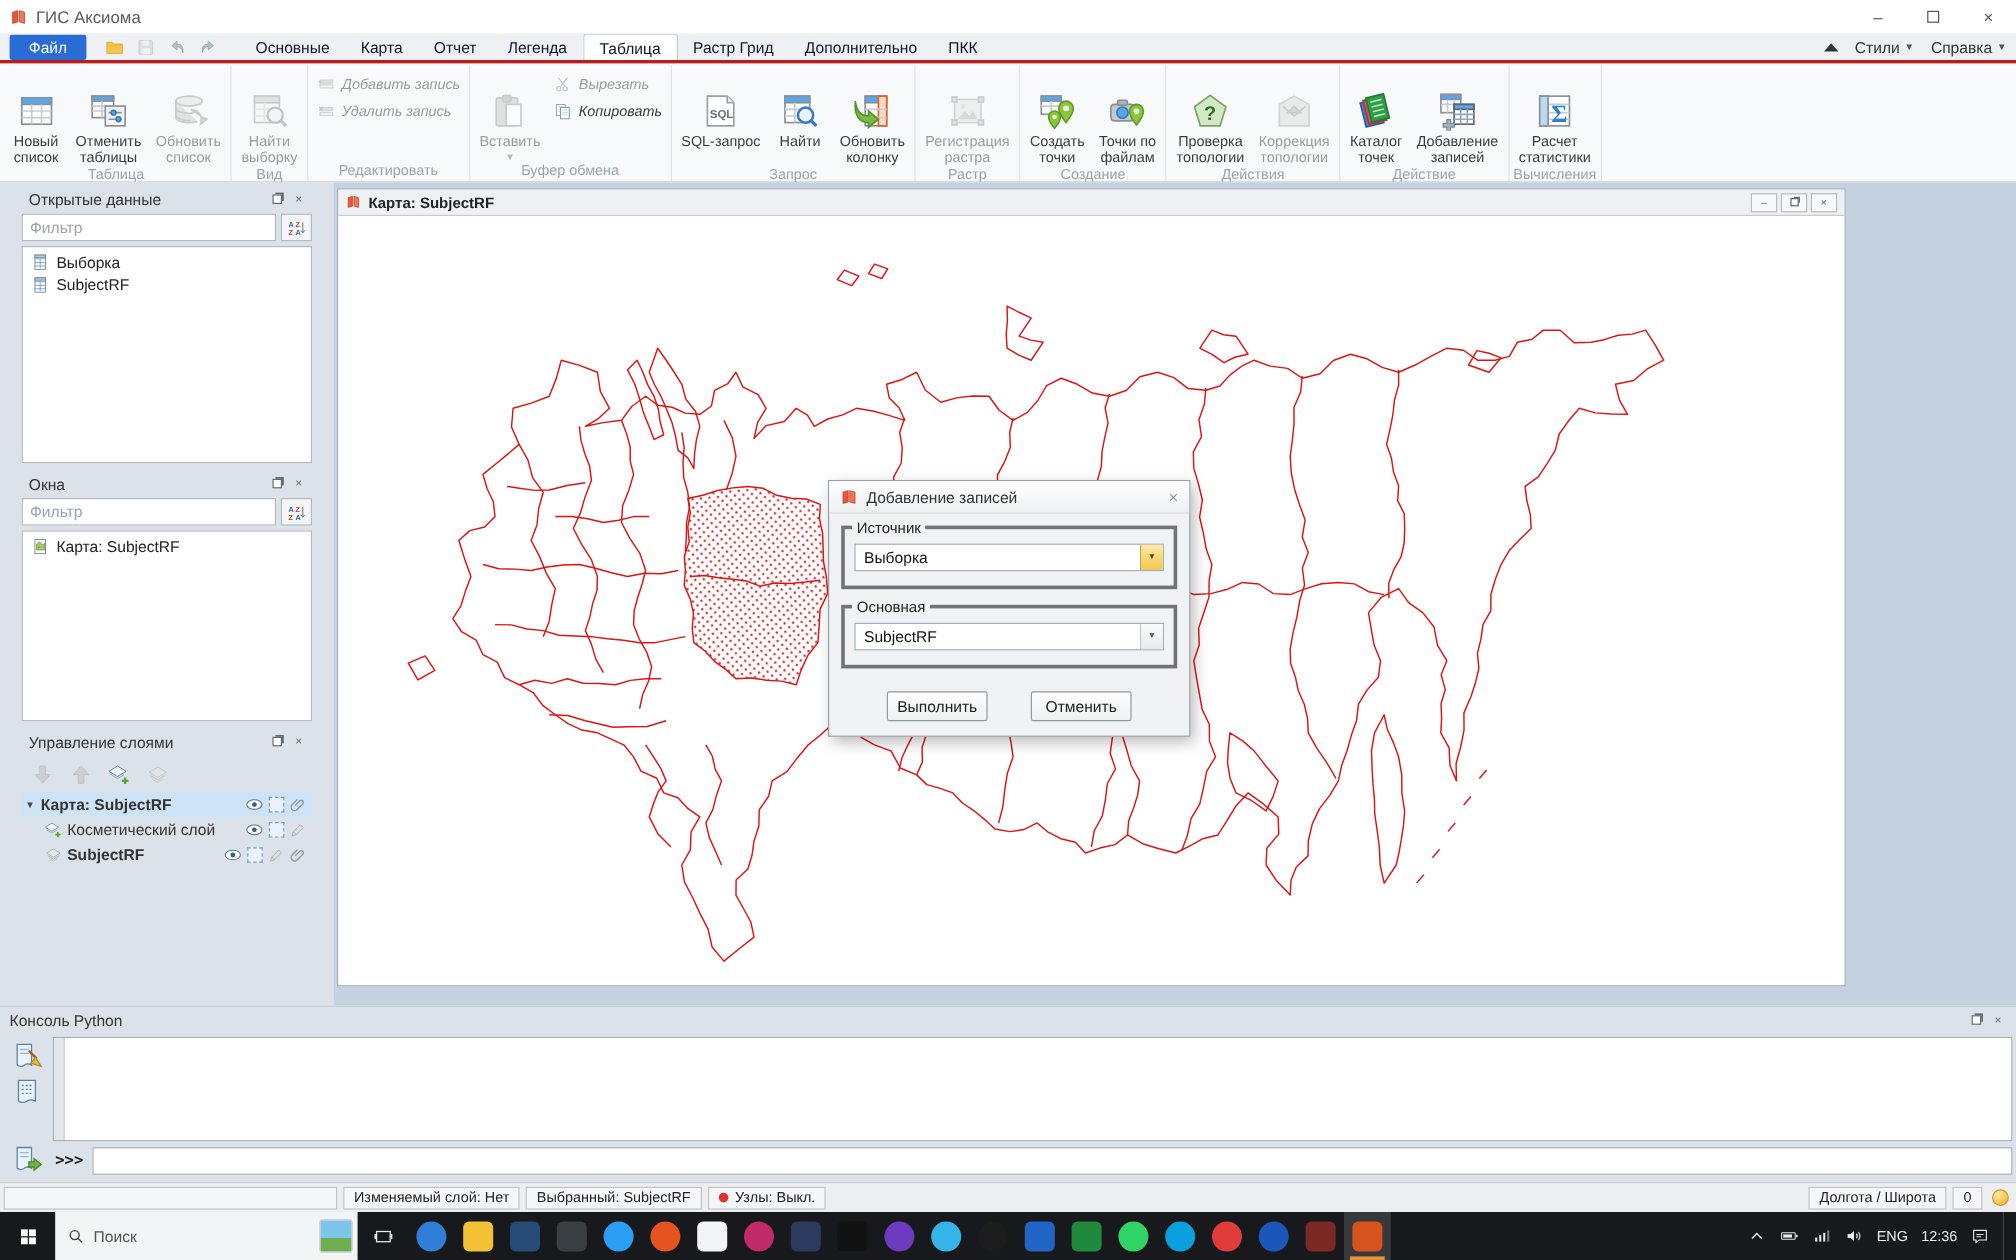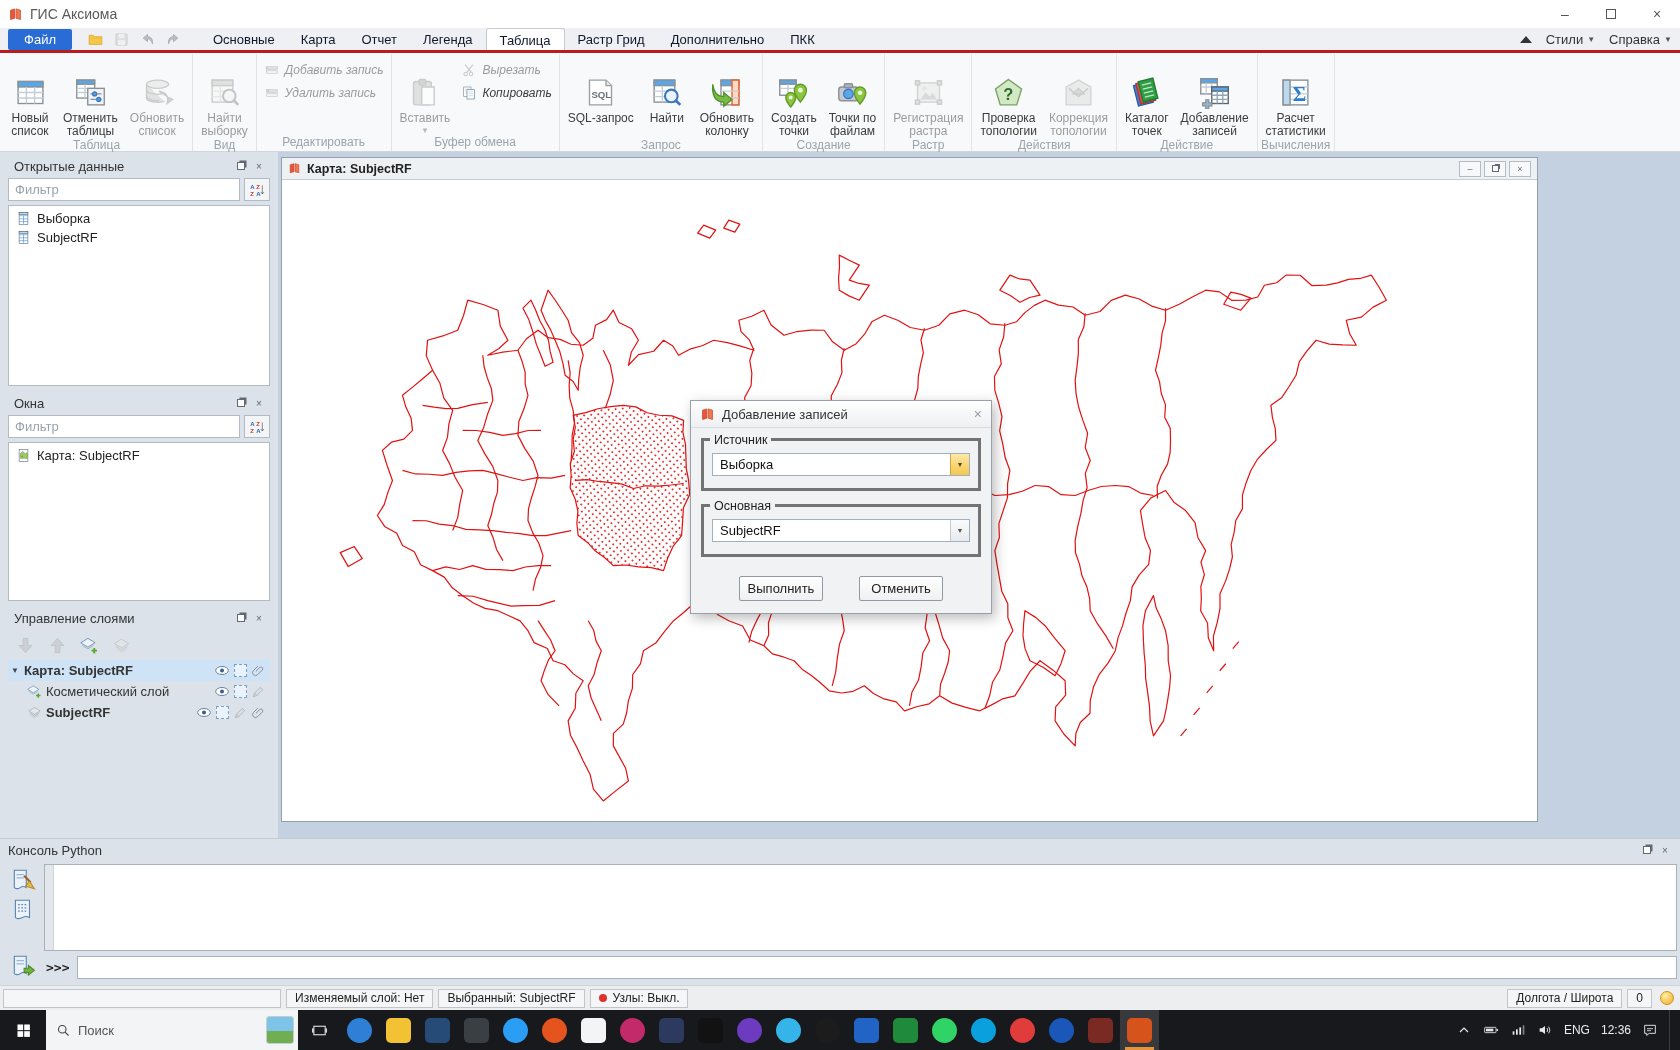--- a/index.html
+++ b/index.html
@@ -41,21 +41,21 @@
   .rbtn svg { width:33px; height:33px; margin-bottom:3px; }
   .rbtn .lbl { font-size:12px; line-height:13px; text-align:center; white-space:pre-line; color:#3c3c3c; }
   .rbtn .car { font-size:8px; color:#777; margin-top:1px; }
   .disabled { opacity:.5; filter:grayscale(1); }
   .smallcol { display:flex; flex-direction:column; padding-top:8px; gap:7px;font-style:italic; }
   .sbtn { display:flex; align-items:center; gap:5px; font-size:12px; color:#3c3c3c; padding:0 5px; }
   .sbtn svg { width:16px; height:16px; }
 
   
   .leftcol { position:absolute; left:0; top:152px; width:278px; height:686px; background:#dce2e9;
-             display:flex; flex-direction:column; padding:2px 8px 4px;justify-content:center; }
+             display:flex; flex-direction:column; padding:2px 18px 4px;justify-content:center; }
   .panel { display:flex; flex-direction:column; }
   .p1 { height:232px; } .p2 { height:210px; margin-top:5px; } .p3 { flex:1; margin-top:5px; }
   .phead { height:24px; display:flex; align-items:center; padding:0 4px 0 6px; color:#333; font-size:13px; }
   .winicons { margin-left:auto; display:flex; gap:4px; }
   .wi { width:14px; height:13px; display:flex; align-items:center; justify-content:center; font-size:10px; color:#5f6a74; }
   .wi .float { width:8px; height:8px; border:1px solid #5f6a74; background:#fff; box-shadow:2px -2px 0 -0.5px #5f6a74; }
   .pfilterrow { display:flex; gap:4px; margin-bottom:4px; align-items:center; }
   .pfilter { flex:1; height:23px; border:1px solid #b2bac2; background:#fff; padding:0 6px; font-size:13px;
              font-family:inherit; outline:none; color:#333; }
   .pfilter::placeholder { color:#9aa3ac; }
@@ -592,49 +592,49 @@
             </svg>
           <span class="lbl">Обновить
 колонку</span>
         </div>
       </div>
       <div class="rcaption">Запрос</div>
     </div>
 
     <div class="rgroup">
       <div class="rgroup-body">
+        <div class="rbtn disabled">
+          <svg>
+              <use href="#sym-raster"></use>
+            </svg>
+          <span class="lbl">Регистрация
+растра</span>
+        </div>
+      </div>
+      <div class="rcaption">Растр</div>
+    </div>
+
+    <div class="rgroup">
+      <div class="rgroup-body">
         <div class="rbtn">
           <svg>
               <use href="#sym-points"></use>
             </svg>
           <span class="lbl">Создать
 точки</span>
         </div>
         <div class="rbtn">
           <svg>
               <use href="#sym-campin"></use>
             </svg>
           <span class="lbl">Точки по
 файлам</span>
         </div>
       </div>
       <div class="rcaption">Создание</div>
-    </div>
-
-    <div class="rgroup">
-      <div class="rgroup-body">
-        <div class="rbtn disabled">
-          <svg>
-              <use href="#sym-raster"></use>
-            </svg>
-          <span class="lbl">Регистрация
-растра</span>
-        </div>
-      </div>
-      <div class="rcaption">Растр</div>
     </div>
 
     <div class="rgroup">
       <div class="rgroup-body">
         <div class="rbtn">
           <svg>
               <use href="#sym-topoq"></use>
             </svg>
           <span class="lbl">Проверка
 топологии</span>

